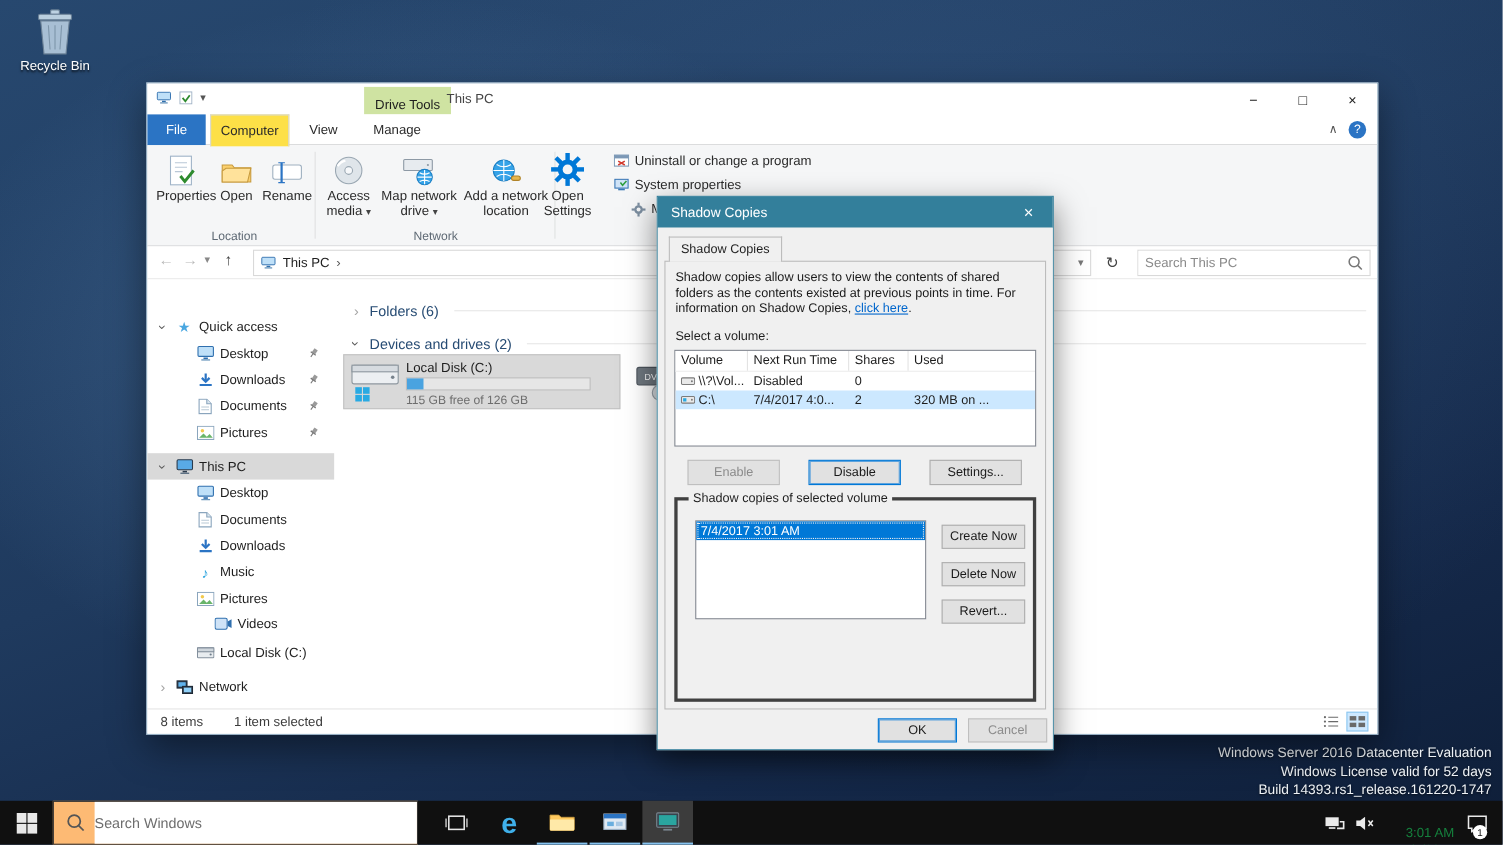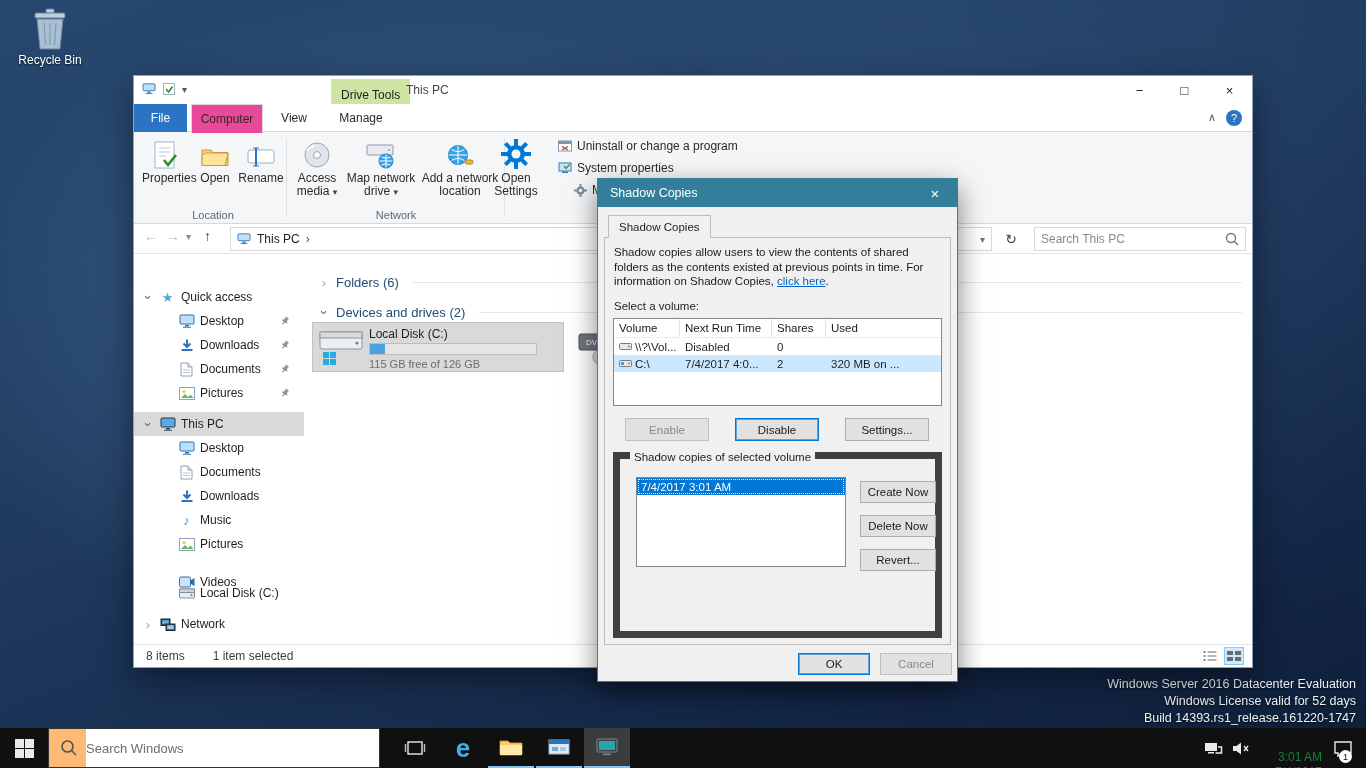--- a/index.html
+++ b/index.html
@@ -28,21 +28,21 @@
 .qat{left:8px;top:7px;display:flex;gap:7px;align-items:center}
 .qat .dd{color:#555;font-size:10px}
 .dtools{left:197px;top:3px;height:25px;line-height:25px;padding:4px 10px;background:#cfe3a2;color:#1e1e1e;font-size:12px}
 .wtitle{left:272px;top:0;line-height:28px;color:#444}
 .wctl{top:0;right:0;display:flex}
 .wctl .wc{width:45px;height:28px;display:flex;align-items:center;justify-content:center;color:#222;font-size:13px}
 
 .tabrow{left:0;top:28px;right:0;height:28px;background:#fff;border-bottom:1px solid #d8d9da}
 .tab{position:absolute;top:0;height:28px;display:flex;align-items:center;justify-content:center;font-size:12px;color:#2b2b2b}
 .tab.file{left:0;width:53px;background:#2b74c4;color:#fff}
-.tab.active{background:#ec4899;border:1px solid #d8d9da;border-bottom:none;height:29px;z-index:2}
+.tab.active{background:#fde047;border:1px solid #d8d9da;border-bottom:none;height:29px;z-index:2}
 .rib-help{position:absolute;top:6px;width:16px;height:16px;border-radius:50%;background:#2b74c4;color:#fff;font-size:11px;display:flex;align-items:center;justify-content:center}
 .rib-collapse{position:absolute;top:7px;color:#555;font-size:11px}
 
 .ribbon{left:0;top:56px;right:0;height:92px;background:#f5f6f7;border-bottom:1px solid #d8d9da}
 .rb-big{position:absolute;top:3px;text-align:center;color:#2b2b2b}
 .rb-ico{display:flex;justify-content:center;align-items:flex-end;height:34px}
 .rb-lbl{font-size:12px;line-height:13px;margin-top:3px}
 .rb-lbl .dd{font-size:9px;color:#444}
 .rb-small{position:absolute;height:20px;display:flex;align-items:center;gap:5px;white-space:nowrap;font-size:12px;color:#2b2b2b}
 .grp-lbl{position:absolute;bottom:2px;font-size:11px;color:#5f6a75;text-align:center}
@@ -97,21 +97,21 @@
 .lv-h{display:flex;height:19px;border-bottom:1px solid #ededed;background:#fff}
 .lv-hc{display:flex;align-items:center;padding-left:5px;border-right:1px solid #e3e3e3;color:#1a1a1a}
 .lv-r{display:flex;height:17px;align-items:center}
 .lv-r.sel{background:#cce8ff}
 .lv-c{padding-left:5px;white-space:nowrap;overflow:hidden}
 .c1{width:66px;display:flex;align-items:center;gap:3px}
 .c2{width:92px}.c3{width:54px}.c4{flex:1}
 .btn{position:absolute;width:84px;height:23px;background:#e1e1e1;border:1px solid #adadad;display:flex;align-items:center;justify-content:center;color:#1a1a1a}
 .btn.def{border:1px solid #0078d7;box-shadow:inset 0 0 0 1px #5ea3dd}
 .btn.dis{background:#e1e1e1;border-color:#bfbfbf;color:#8b8b8b}
-.gbox{position:absolute;left:8px;top:214px;width:329px;height:186px;border:7px solid #404040}
+.gbox{position:absolute;left:8px;top:214px;width:329px;height:186px;border:3px solid #404040}
 .gbox .glabel{position:absolute;left:10px;top:-8px;background:#f0f0f0;padding:0 4px}
 .shlist{position:absolute;left:16px;top:18px;width:210px;height:90px;background:#fff;border:1px solid #828790}
 .shitem{height:17px;display:flex;align-items:center;padding-left:4px}
 .shitem.sel{background:#0078d7;color:#fff;outline:1px dotted #f0f0f0;outline-offset:-2px}
 .gbtn{width:76px;height:22px}
 .okrow .btn{width:72px;height:22px}
 
 
 .taskbar{left:0;right:0;bottom:0;height:40px;background:#101010;z-index:40}
 .tb-start{position:absolute;left:0;top:0;width:48px;height:40px;display:flex;align-items:center;justify-content:center}
@@ -455,21 +455,21 @@
     <div class="nav-item" style="top:278px;padding-left:44px">
       <span class="nico">
           <svg width="16" height="13">
             <rect x="0.5" y="0.5" width="15" height="12" fill="#fff" stroke="#8aa5bd"></rect>
             <circle cx="5" cy="4.5" r="1.6" fill="#f2c94c"></circle>
             <path d="M2 11 l4 -4 3 3 2.5 -2.5 3 3.5 z" fill="#69b56a"></path>
           </svg>
         </span>
       <span>Pictures</span>
     </div>
-    <div class="nav-item" style="top:316px;padding-left:44px">
+    <div class="nav-item" style="top:301px;padding-left:60px">
       <span class="nico">
           <svg width="16" height="12">
             <rect x="0.5" y="1" width="11" height="10" rx="1.5" fill="#cfe3f7" stroke="#2f6fae"></rect>
             <path d="M12 4 l3.5 -2 v8 l-3.5 -2 z" fill="#2f6fae"></path>
           </svg>
         </span>
       <span>Videos</span>
     </div>
     <div class="nav-item" style="top:327px;padding-left:44px">
       <span class="nico">

